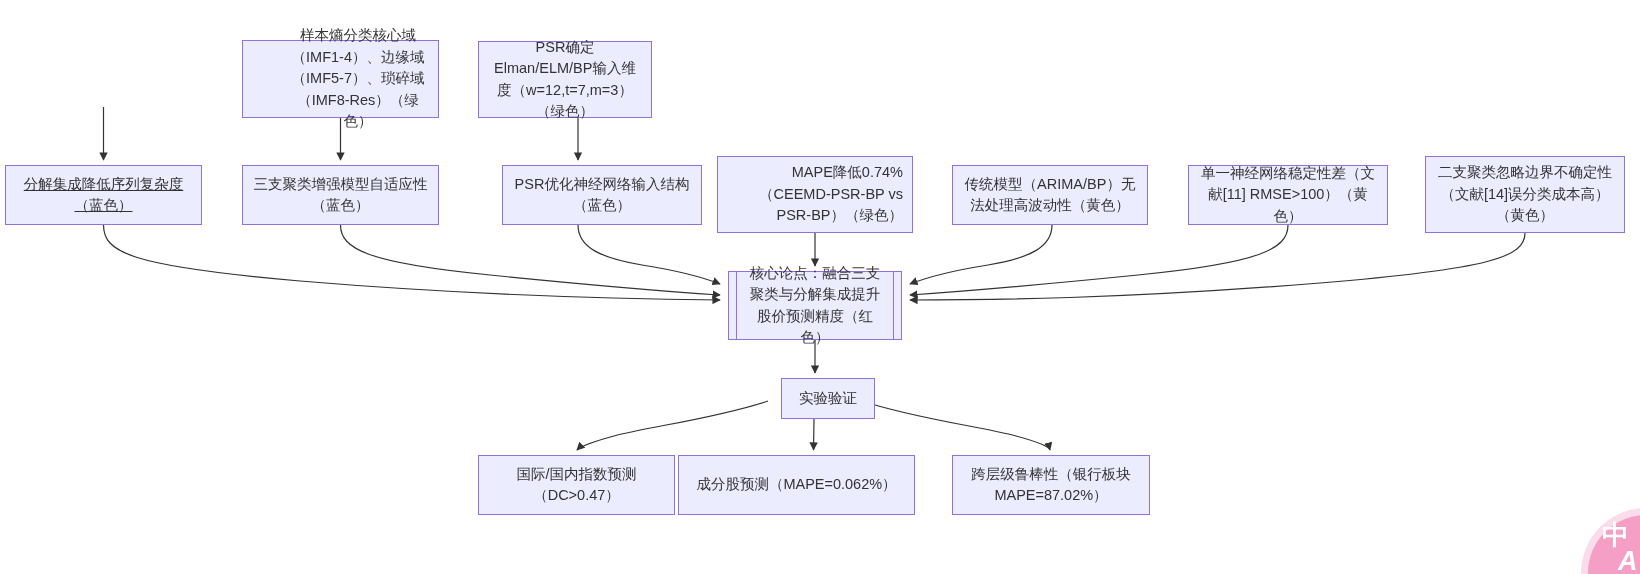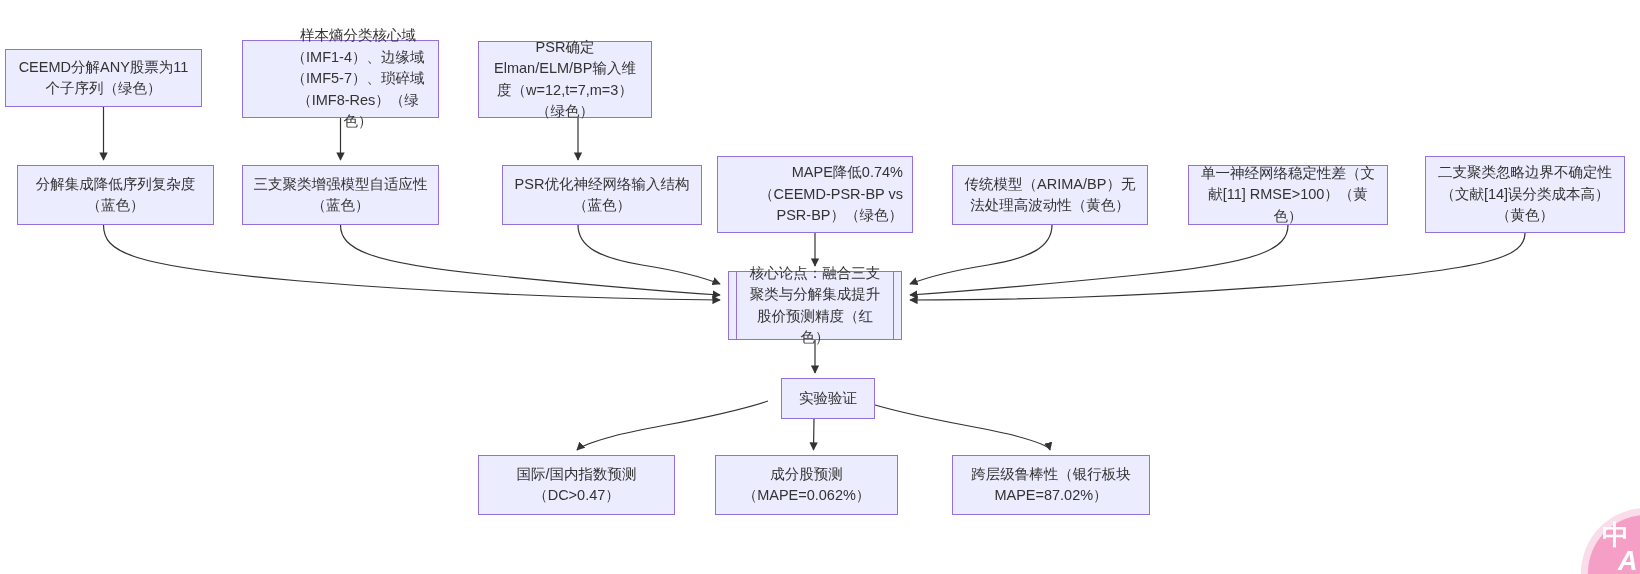--- a/index.html
+++ b/index.html
@@ -65,31 +65,28 @@
       <path d="M1525,233 C1525,257 1490,269 1320,283 C1120,299 990,300 910,300" marker-end="url(#arrow)"></path>
 
       <path d="M815,340 L815,373" marker-end="url(#arrow)"></path>
 
       <path d="M768,401 C714,419 646,427 614,436 C592,442 581,446 577,450" marker-end="url(#arrow)"></path>
       <path d="M814,419 L813.5,450" marker-end="url(#arrow)"></path>
       <path d="M862,401 C916,419 984,427 1016,436 C1038,442 1049,446 1050,450" marker-end="url(#arrow)"></path>
     </g>
   </svg>
 
-  <div class="node" style="left:5px;top:49px;width:197px;height:58px;">
-    <span class="lbl">CEEMD分解ANY股票为11个子序列（绿色）</span>
-  </div>
   <div class="node" style="left:242px;top:40px;width:197px;height:78px;padding-left:44px;">
     <span class="lbl">样本熵分类核心域（IMF1-4）、边缘域（IMF5-7）、琐碎域（IMF8-Res）（绿色）</span>
   </div>
   <div class="node" style="left:478px;top:41px;width:174px;height:77px;">
     <span class="lbl">PSR确定Elman/ELM/BP输入维度（w=12,t=7,m=3）（绿色）</span>
   </div>
 
-  <div class="node" style="left:17px;top:165px;width:197px;height:60px;">
+  <div class="node" style="left:5px;top:165px;width:197px;height:60px;text-decoration:underline;">
     <span class="lbl">分解集成降低序列复杂度（蓝色）</span>
   </div>
   <div class="node" style="left:242px;top:165px;width:197px;height:60px;">
     <span class="lbl">三支聚类增强模型自适应性（蓝色）</span>
   </div>
   <div class="node" style="left:502px;top:165px;width:200px;height:60px;">
     <span class="lbl">PSR优化神经网络输入结构（蓝色）</span>
   </div>
   <div class="node" style="left:717px;top:156px;width:196px;height:77px;text-align:right;">
     <span class="lbl">MAPE降低0.74%（CEEMD-PSR-BP vs PSR-BP）（绿色）</span>
@@ -110,21 +107,21 @@
     <span class="bar right"></span>
   </div>
 
   <div class="node" style="left:768px;top:378px;width:94px;height:41px;margin-left:13px;">
     <span class="lbl">实验验证</span>
   </div>
 
   <div class="node" style="left:478px;top:455px;width:197px;height:60px;">
     <span class="lbl">国际/国内指数预测（DC&gt;0.47）</span>
   </div>
-  <div class="node" style="left:715px;top:455px;width:183px;height:60px;">
+  <div class="node" style="left:678px;top:455px;width:237px;height:60px;">
     <span class="lbl">成分股预测（MAPE=0.062%）</span>
   </div>
   <div class="node" style="left:952px;top:455px;width:198px;height:60px;">
     <span class="lbl">跨层级鲁棒性（银行板块 MAPE=87.02%）</span>
   </div>
 
   <div class="watermark">
     <span class="zh">中</span>
     <span class="en">A</span>
   </div>

